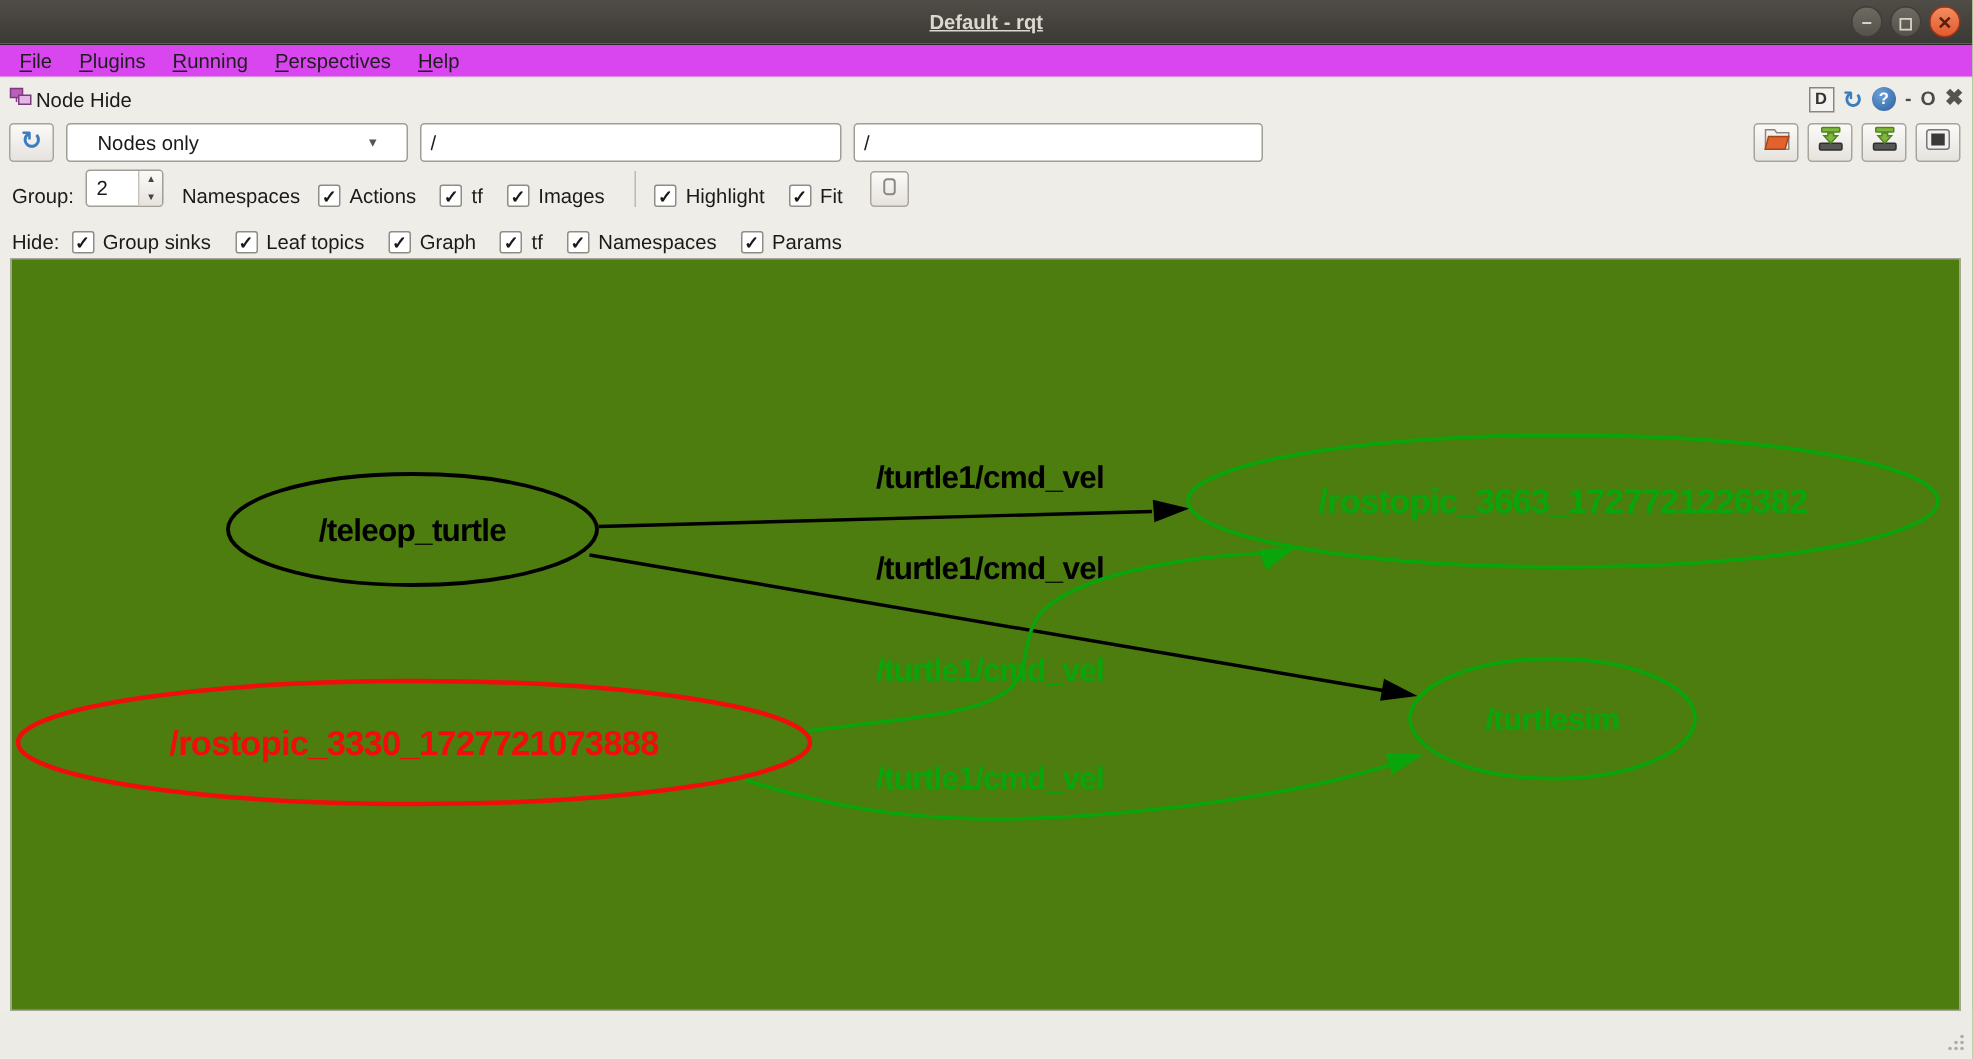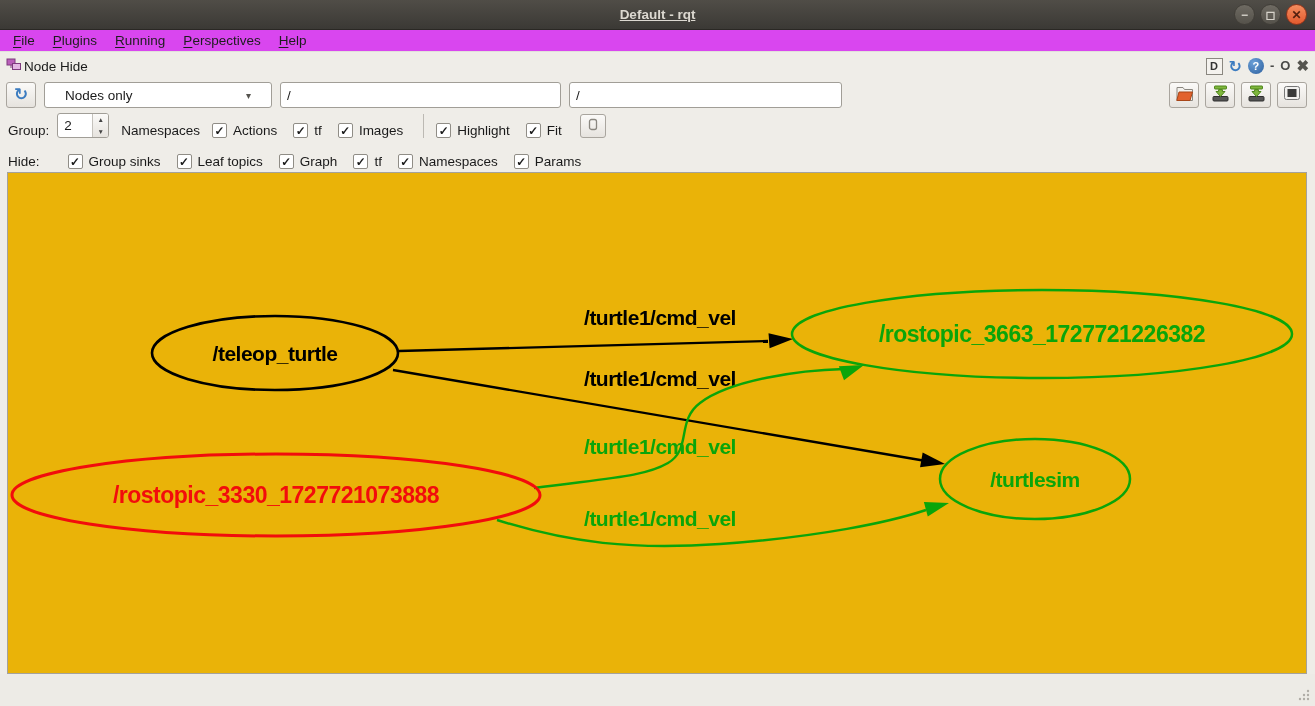--- a/index.html
+++ b/index.html
@@ -68,39 +68,39 @@
   .tb-input{
     height:26px; box-sizing:border-box; background:#fff; border:1px solid #a19e97; border-radius:3px;
     font-family:"Liberation Sans",sans-serif; font-size:13.5px; color:#1a1a1a; padding:0 6px;
   }
   .tb-input.w1{width:281px;} .tb-input.w2{width:273px;}
   .toolbar .flexspace{flex:1;}
   .actionbtns{display:flex; gap:6px; margin-right:2px;}
   
   .optrow{position:absolute; left:0; width:100%; height:26px; display:flex; align-items:flex-end; padding:0 8px; box-sizing:border-box; font-size:13.5px; color:#1a1a1a;}
   .row-group{top:112px;}
-  .row-hide{top:143px;gap:20px;}
+  .row-hide{top:143px;}
   .rowlabel{margin-right:8px;}
   .spinbox{display:flex; height:25px; box-sizing:border-box; border:1px solid #a19e97; border-radius:3px; background:#fff; overflow:hidden; margin-right:12px;}
   .spin-value{width:28px; display:flex; align-items:center; padding-left:6px; font-size:13.5px;}
   .spin-arrows{display:flex; flex-direction:column; border-left:1px solid #c5c2bc; background:linear-gradient(#fbfaf8,#e6e3de);}
   .spin-up,.spin-down{flex:1; width:15px; font-size:6.5px; color:#444; display:flex; align-items:center; justify-content:center; cursor:default;}
   .ns-label{margin-right:12px;}
   .cb-item{display:flex; align-items:center; gap:6px; margin-right:16px; cursor:default;}
   .cbbox{
     width:15px; height:15px; box-sizing:border-box; background:#fff; border:1px solid #908d86;
     border-radius:2px; display:flex; align-items:center; justify-content:center;
     font-size:12px; font-weight:bold; color:#1a1a1a; line-height:1;
   }
   .vsep{width:1px; height:24px; background:#bcb9b3; margin:0 12px 0 4px;}
   .mini-btn{width:26px; height:24px; margin-left:2px;}
   
   .graphpanel{
     position:absolute; top:172px; left:7px; width:1300px; height:502px;
-    background:#eab308; border:1px solid #a5a29b; box-sizing:border-box;
+    background:#4d7c0f; border:1px solid #a5a29b; box-sizing:border-box;
   }
   .graphpanel svg{position:absolute; left:0; top:0;}
   
   .statusbar{position:absolute; top:674px; left:0; width:100%; height:32px; background:#edebe6;}
   .grip{position:absolute; right:5px; bottom:5px;}
 </style>
 </head>
 <body>
 
 <div id="app">

